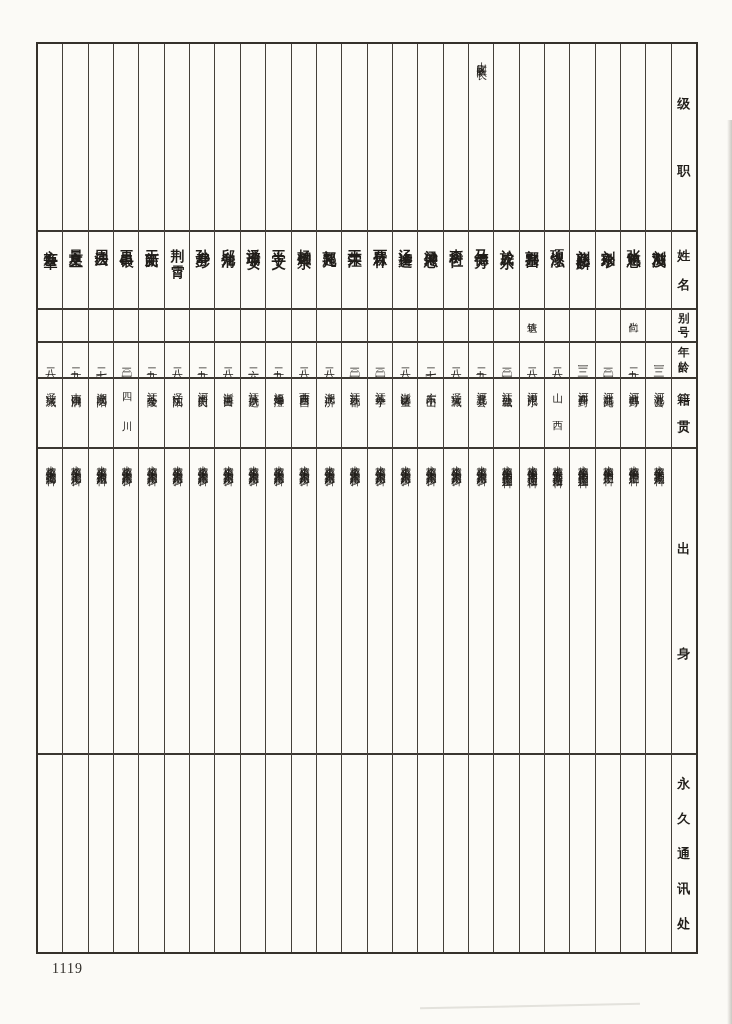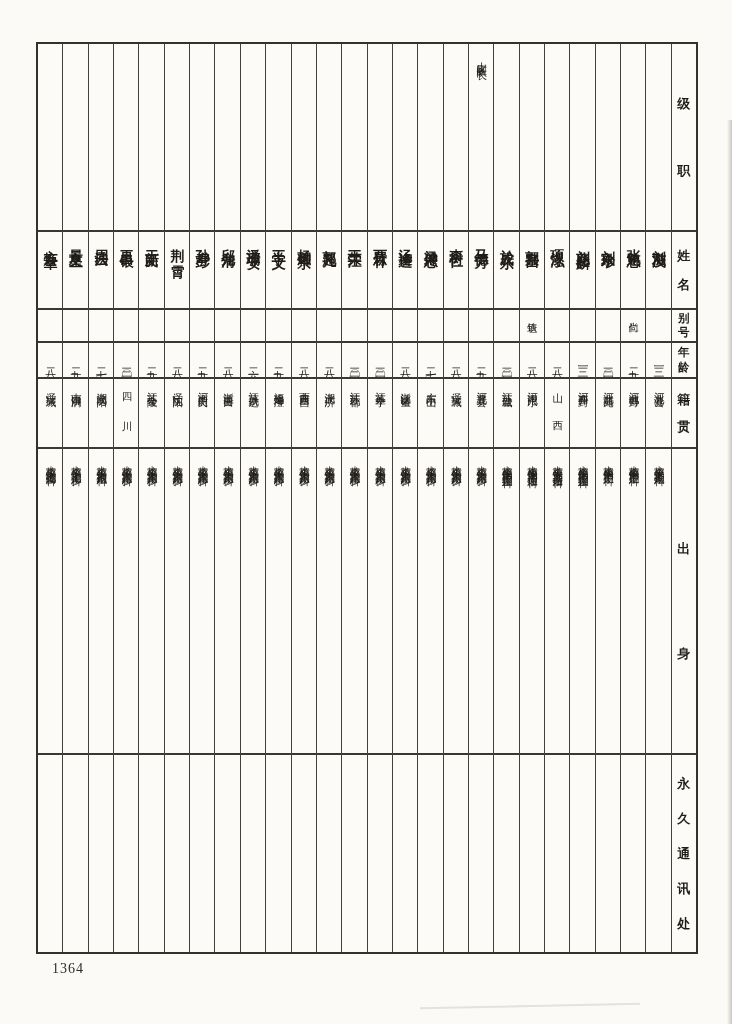--- a/index.html
+++ b/index.html
@@ -519,15 +519,15 @@
     <div class="cell native">
         <span class="v">辽宁兴城</span>
       </div>
     <div class="cell origin">
         <span class="v">本校第十七期骑科</span>
       </div>
     <div class="cell address"></div>
   </div>
   </div>
 
-<div class="page-num">1364</div>
+<div class="page-num">1119</div>
 <div class="scan-edge"></div>
 <div class="scan-smudge"></div>
 
 </body></html>

